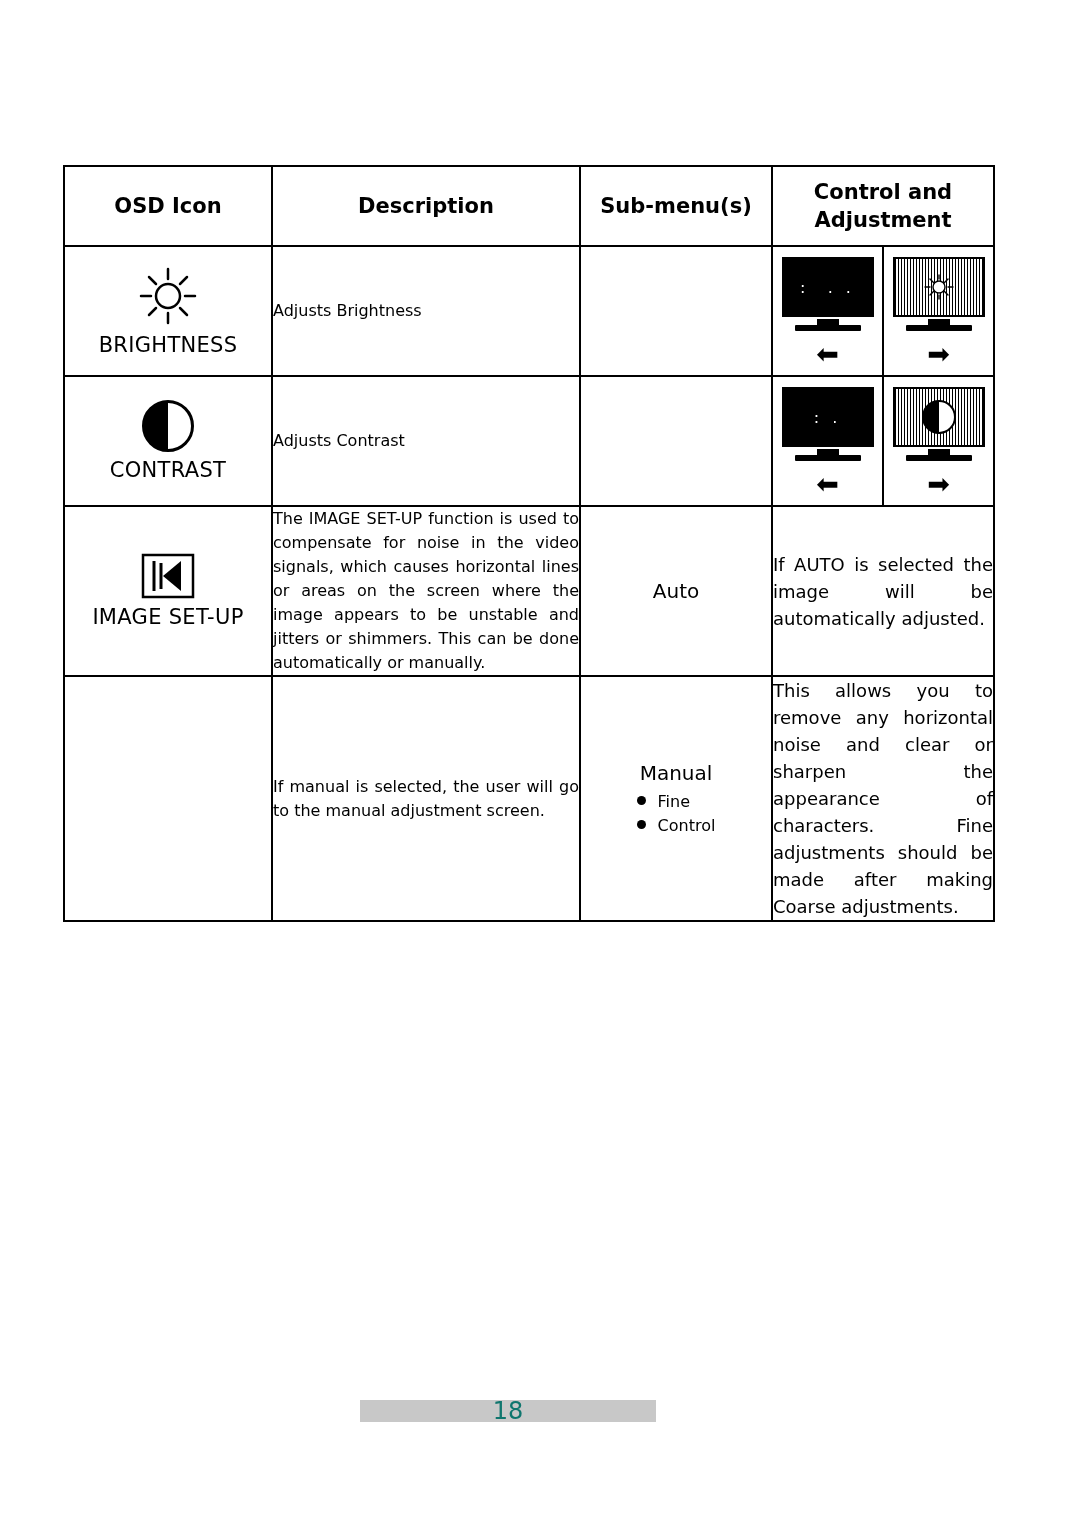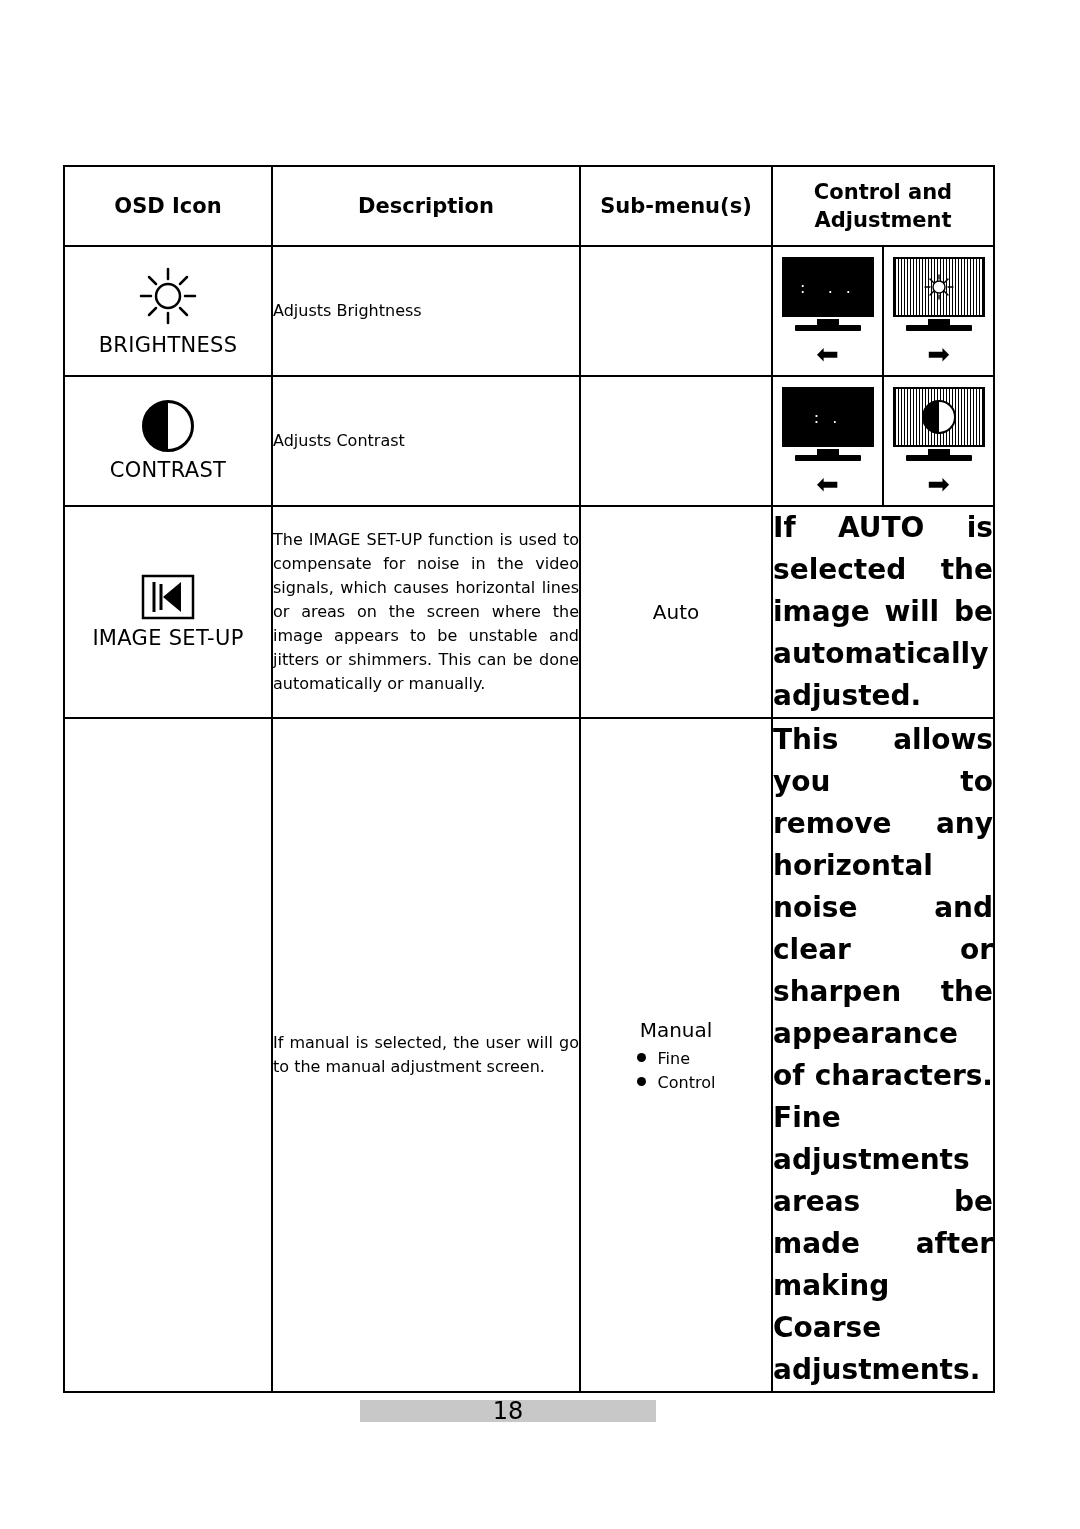--- a/index.html
+++ b/index.html
@@ -95,26 +95,25 @@
     display: inline-block;
     width: 9px;
     height: 9px;
     background: #000;
     border-radius: 50%;
     vertical-align: 2px;
     margin-right: 12px;
   }
 
   .ctrl {
-    font-size: 28px;
+    font-size: 18px;
     line-height: 1.5;
     padding: 8px 10px;
     text-align: justify;
     text-align-last: left;
-    font-weight: bold;
   }
 
   .empty { }
 
   
   .mon-wrap {
     display: flex;
     width: 100%;
     height: 100%;
   }
@@ -226,21 +225,21 @@
     height: 22px;
     background: #c8c8c8;
   }
   .page-num {
     position: absolute;
     left: 360px;
     top: 1396px;
     width: 296px;
     text-align: center;
     font-size: 24px;
-    color: #000000;
+    color: #0f766e;
     background: transparent;
     line-height: 30px;
   }
 </style>
 </head>
 <body>
 
 <div class="page">
 
   <table class="osd">
@@ -376,21 +375,21 @@
       <tr>
         <td class="icon-cell"></td>
         <td class="desc">If manual is selected, the user will go to the manual adjustment screen.</td>
         <td class="sub">
           <div>Manual</div>
           <ul class="sub-list">
             <li><span class="bullet"></span><span>Fine</span></li>
             <li><span class="bullet"></span><span>Control</span></li>
           </ul>
         </td>
-        <td class="ctrl">This allows you to remove any horizontal noise and clear or sharpen the appearance of characters. Fine adjustments areas be made after making Coarse adjustments.</td>
+        <td class="ctrl">This allows you to remove any horizontal noise and clear or sharpen the appearance of characters. Fine adjustments should be made after making Coarse adjustments.</td>
       </tr>
 
     </tbody>
   </table>
 
   <div class="footer-bar"></div>
   <div class="page-num">18</div>
 
 </div>
 

